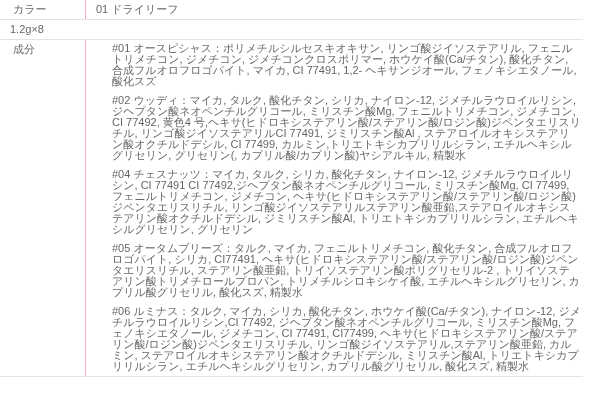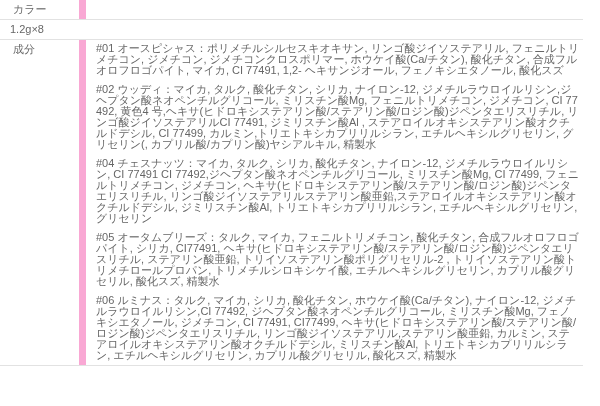--- a/index.html
+++ b/index.html
@@ -22,49 +22,50 @@
   }
   .row {
     display: flex;
     border-bottom: 1px solid #e2e2e2;
   }
   .cell-label {
     width: 86px;
     box-sizing: border-box;
     flex: 0 0 86px;
     padding: 4px 4px 4px 13px;
-    border-right: 7px solid #f9a8d4;
+    border-right: 1px solid #f9a8d4;
     line-height: 11px;
   }
   .cell-value {
     flex: 1;
     box-sizing: border-box;
     padding: 4px 2px 4px 10px;
     line-height: 11px;
   }
   .cell-value.ingredients {
     padding-top: 3px;
     padding-bottom: 2px;
   }
   .ingredients p {
-    margin: 0 0 8px 0;
+    margin: 0 0 8px 16px;
     line-height: 11px;
     word-break: break-all;
   }
   .ingredients p:last-child {
     margin-bottom: 2px;
   }
 </style>
 </head>
 <body>
 
 <div class="spec-table">
 
   <div class="row">
     <div class="cell-label">カラー</div>
+    <div class="cell-value">01 ドライリーフ</div>
   </div>
 
   <div class="row">
     <div class="cell-value">1.2g×8</div>
   </div>
 
   <div class="row">
     <div class="cell-label">成分</div>
     <div class="cell-value ingredients">
       <p>#01 オースピシャス：ポリメチルシルセスキオキサン, リンゴ酸ジイソステアリル, フェニルトリメチコン, ジメチコン, ジメチコンクロスポリマー, ホウケイ酸(Ca/チタン), 酸化チタン, 合成フルオロフロゴパイト, マイカ, CI 77491, 1,2- ヘキサンジオール, フェノキシエタノール, 酸化スズ</p>

